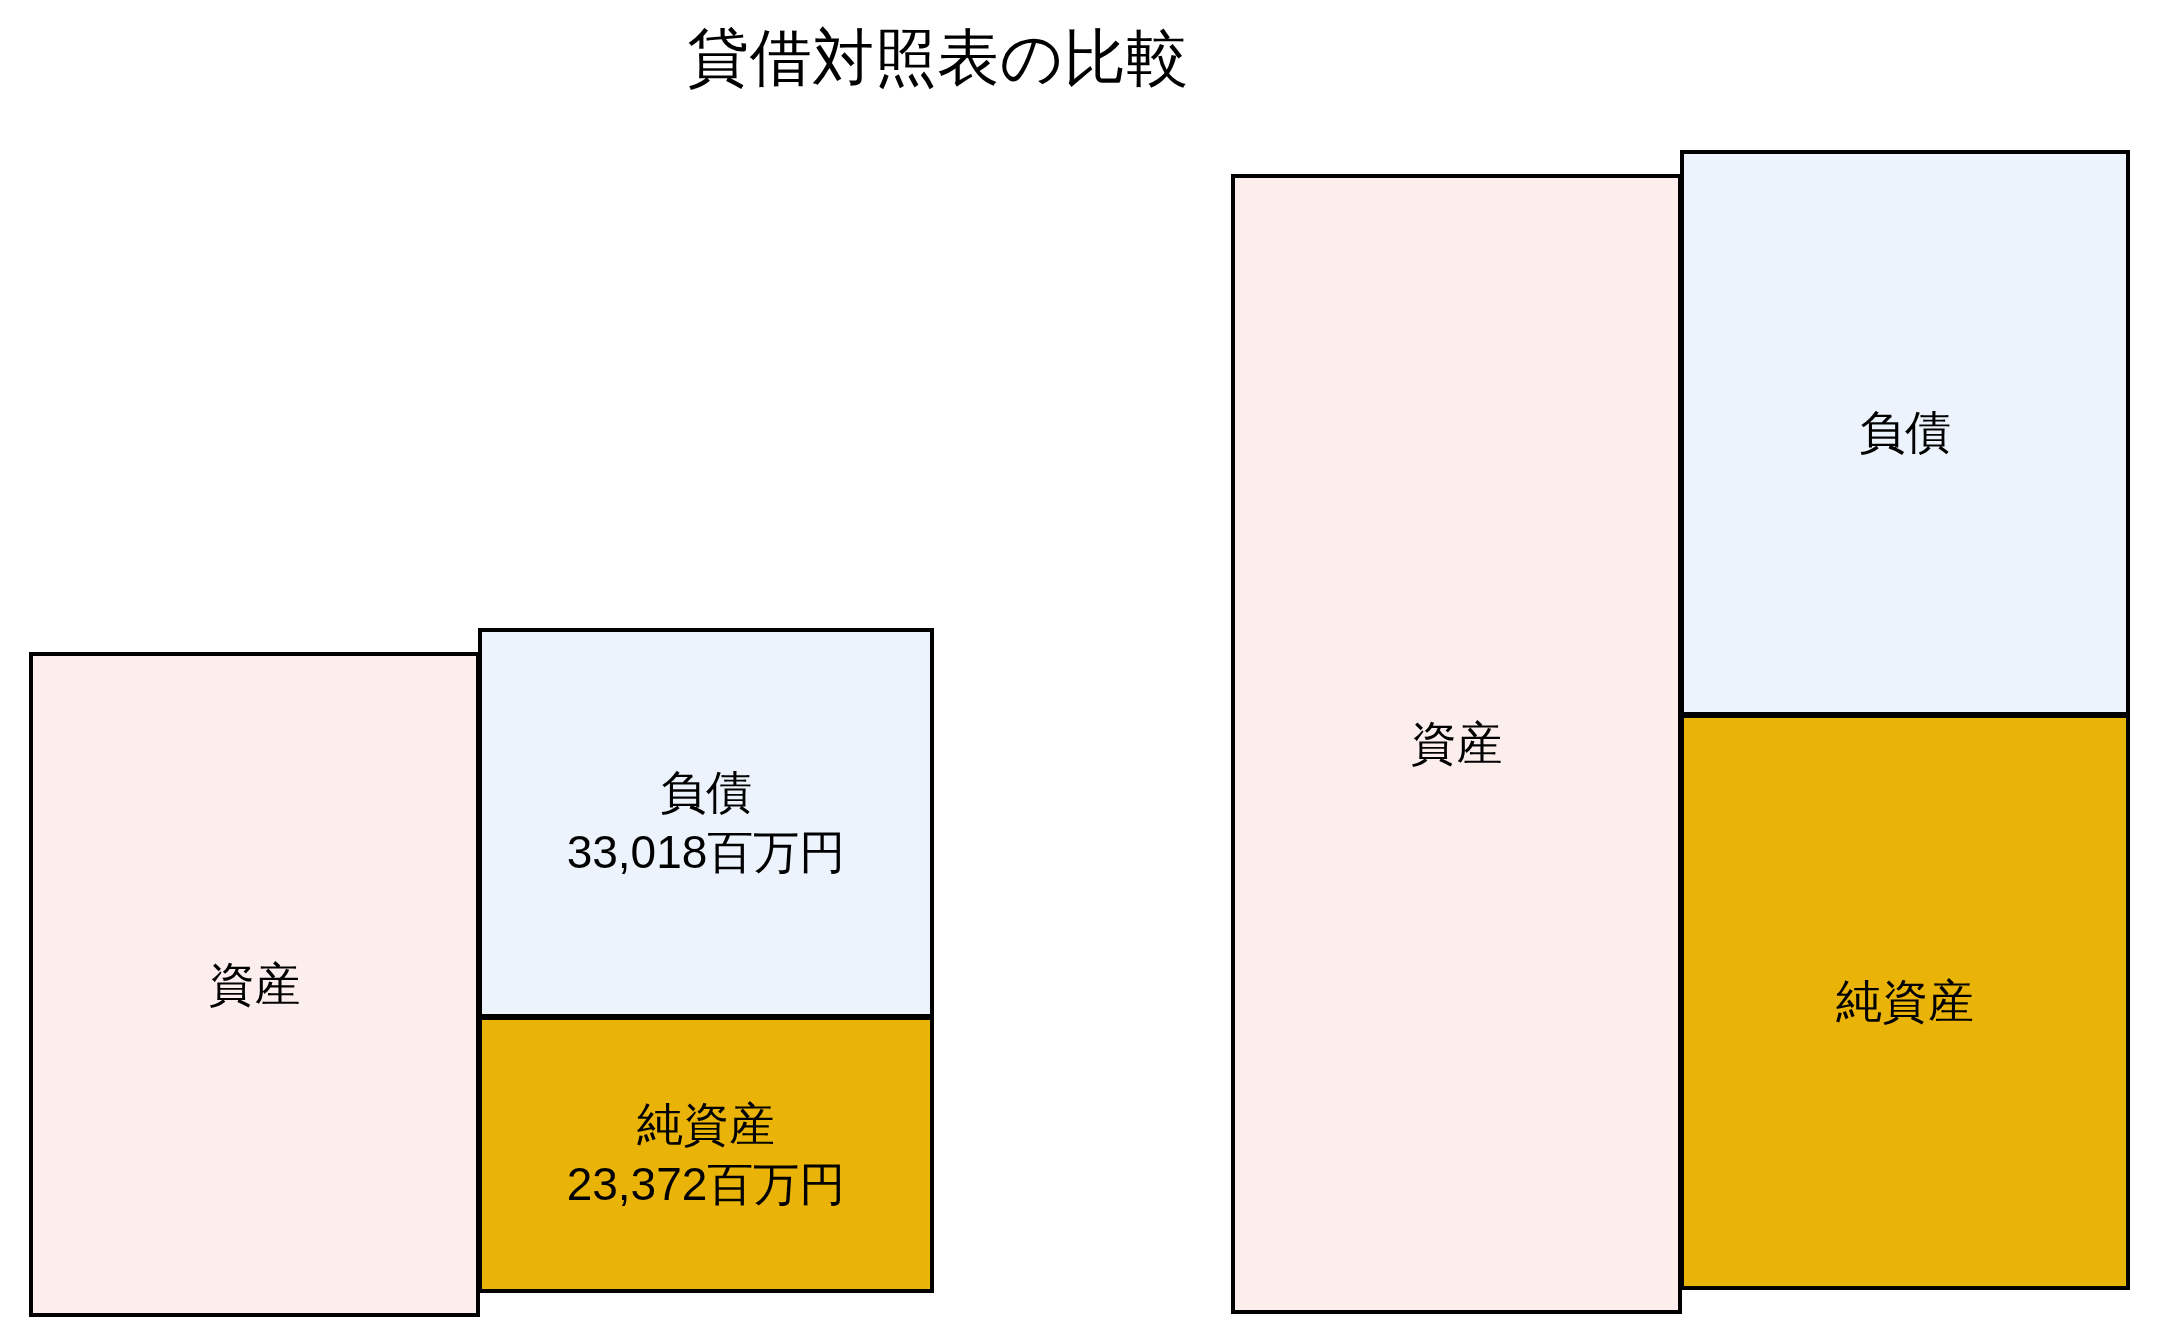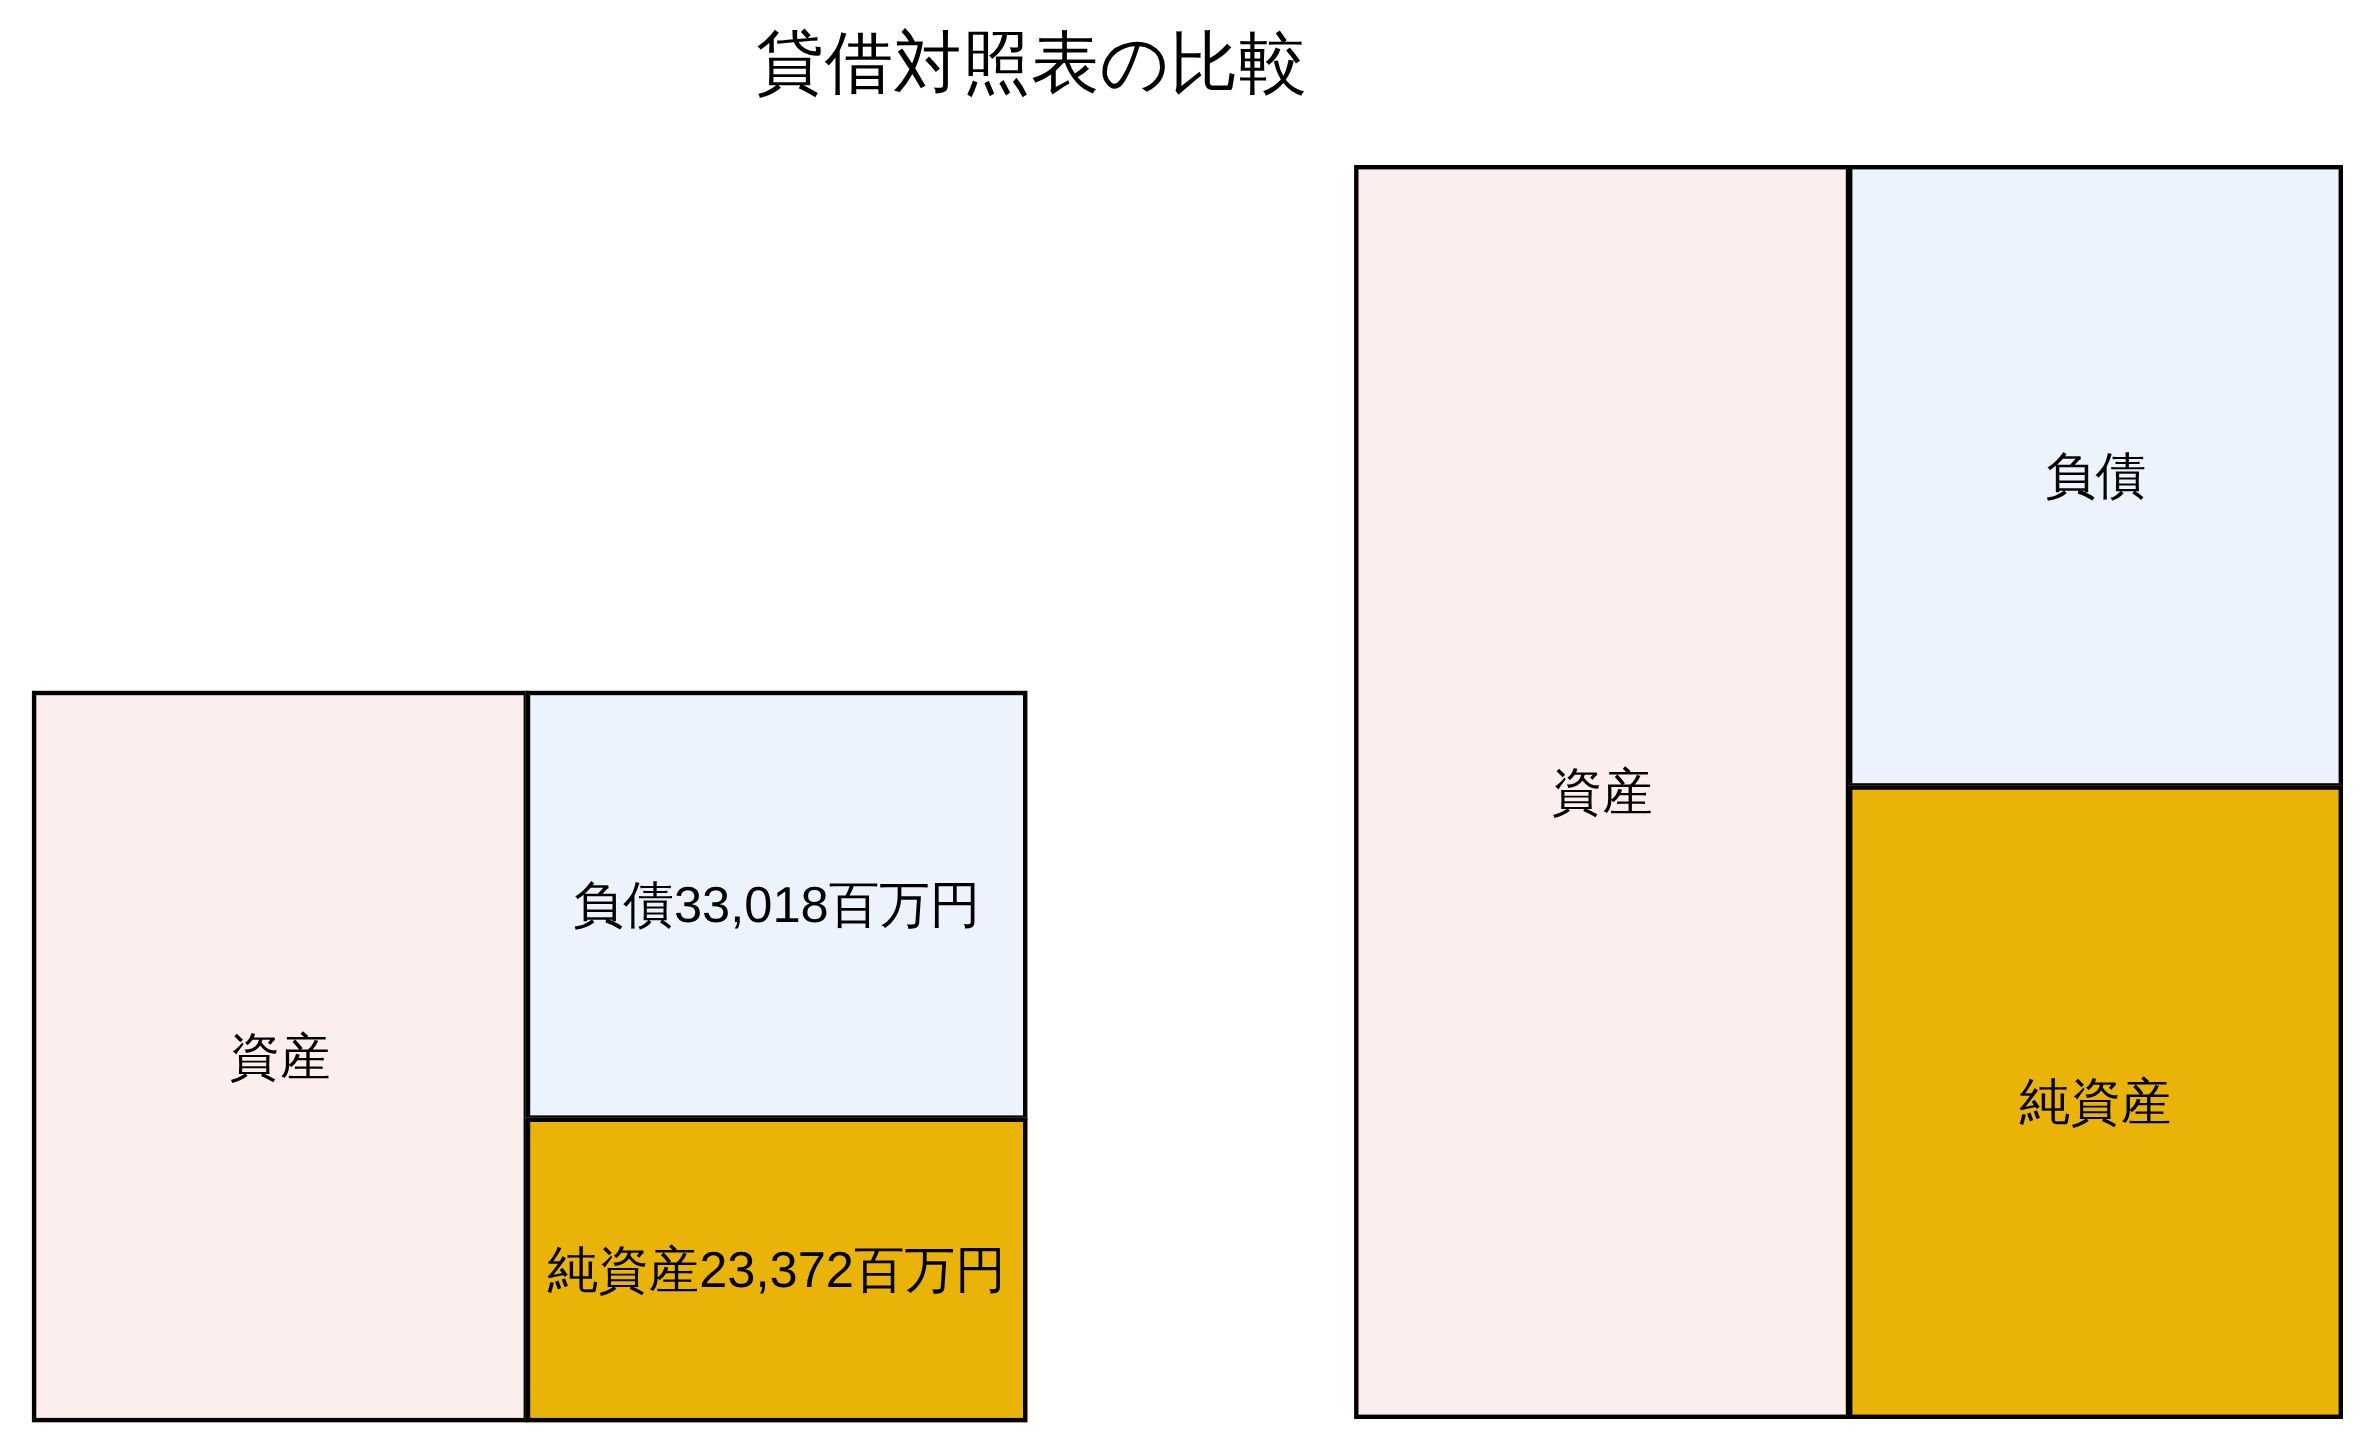--- a/index.html
+++ b/index.html
@@ -41,35 +41,36 @@
   .bs-block {
     position: absolute;
     box-sizing: border-box;
   }
 
   .bs-box {
     position: absolute;
     box-sizing: border-box;
     border: 4px solid #000000;
     display: flex;
+    flex-direction: column;
     align-items: center;
     justify-content: center;
     text-align: center;
     overflow: hidden;
   }
 
   .bs-box .line {
     display: block;
     font-size: 46px;
     line-height: 1.30;
     white-space: nowrap;
     color: #000000;
   }
 
-  .box-assets   { background: #fceeec; }
+  .box-assets   { background: #fceeec; margin-top: 24px; }
   .box-liab     { background: #edf3fc; }
   .box-net      { background: #eab308; }
 
   
   #bs-left            { left: 29px;  top: 628px;  width: 905px;  height: 665px; }
   #bs-left .box-assets{ left: 0;     top: 0;      width: 451px;  height: 665px; }
   #bs-left .box-liab  { left: 449px; top: 0;      width: 456px;  height: 390px; }
   #bs-left .box-net   { left: 449px; top: 388px;  width: 456px;  height: 277px; }
 
   

